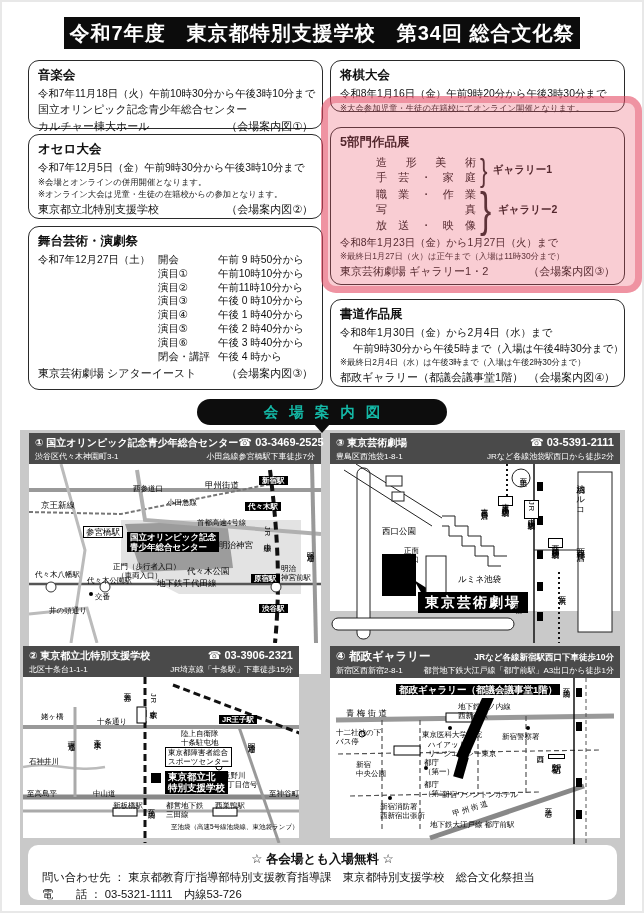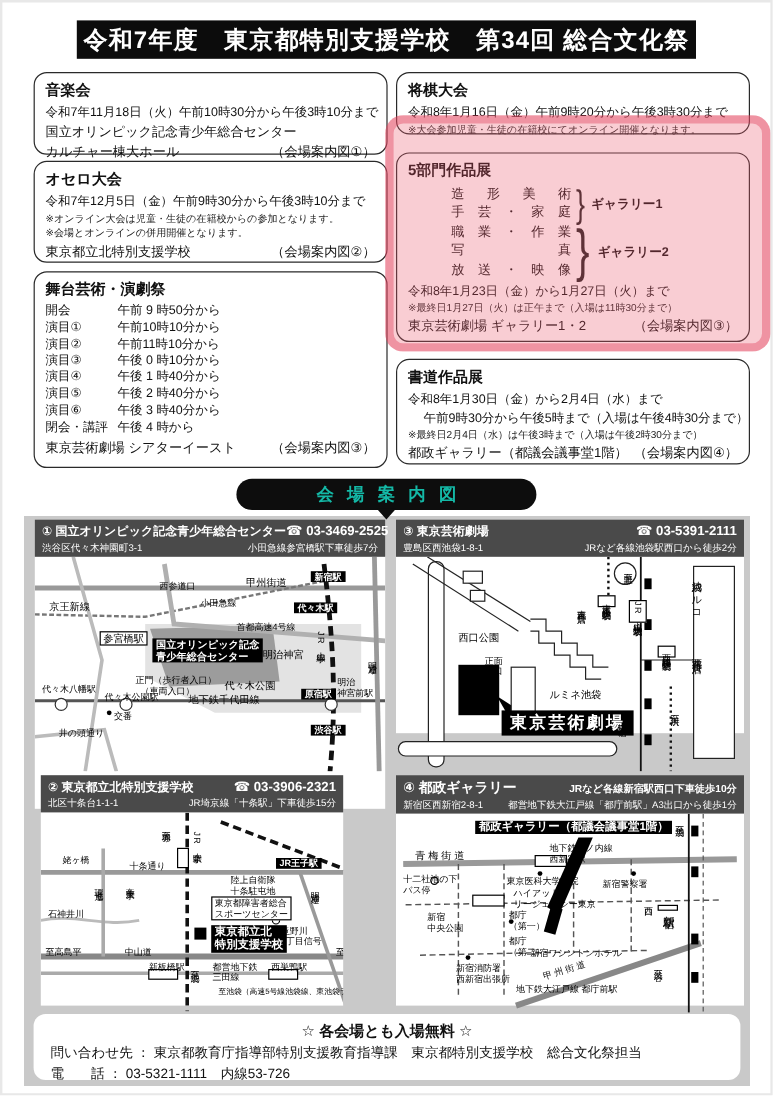--- a/index.html
+++ b/index.html
@@ -37,21 +37,21 @@
   
   .mapshead{position:absolute;top:399px;left:197px;width:250px;height:26px;background:#0d0d0d;
             border-radius:13px;color:#14b8a6;display:flex;align-items:center;justify-content:center;
             font-size:14.5px;font-weight:bold;letter-spacing:11px;text-indent:11px;z-index:3;}
   .mapshead:after{content:"";position:absolute;top:25px;left:50%;margin-left:-8px;
             border:8px solid transparent;border-top:9px solid #0d0d0d;}
   .panel{position:absolute;left:20px;top:430px;width:605px;height:475px;background:#c9c9c9;}
   .mapcard{position:absolute;background:#fff;}
   #card-1{left:9px;top:3px;width:292px;height:241px;}
   #card-3{left:310px;top:3px;width:290px;height:178px;}
-  #card-2{left:14px;top:216px;width:252px;height:192px;}
+  #card-2{left:3px;top:216px;width:276px;height:192px;}
   #card-4{left:310px;top:216px;width:290px;height:192px;}
   .mh{background:#4a4a4a;color:#fff;padding:3px 6px 2px 6px;}
   .mh1{display:flex;justify-content:space-between;align-items:baseline;font-weight:bold;white-space:nowrap;}
   .mhname{font-size:10px;}
   .mhphone{font-size:11px;}
   .mh2{display:flex;justify-content:space-between;font-size:8px;margin-top:1px;white-space:nowrap;}
   .mh1 .acc1{font-size:8.5px;font-weight:bold;}
   #card-4 .mhname{font-size:11.5px;}
   .mapbody{position:relative;overflow:hidden;}
   #card-1 .mapbody,#card-3 .mapbody{height:179px;}
@@ -86,31 +86,32 @@
     <div class="ebv">国立オリンピック記念青少年総合センター</div>
     <div class="vrow">
       <span>カルチャー棟大ホール</span>
       <span>（会場案内図①）</span>
     </div>
   </div>
 
   <div class="ebox" style="left:28px;top:134px;width:295px;height:85px;">
     <div class="ebt">オセロ大会</div>
     <div class="ebd">令和7年12月5日（金）午前9時30分から午後3時10分まで</div>
+    <div class="nt">※会場とオンラインの併用開催となります。</div>
     <div class="nt">※オンライン大会は児童・生徒の在籍校からの参加となります。</div>
-    <div class="nt">※会場とオンラインの併用開催となります。</div>
     <div class="vrow">
       <span>東京都立北特別支援学校</span>
       <span>（会場案内図②）</span>
     </div>
   </div>
 
   <div class="ebox" style="left:28px;top:226px;width:295px;height:164px;">
     <div class="ebt">舞台芸術・演劇祭</div>
     <div class="stage-flex">
+      <div class="stage-date">令和7年12月27日（土）</div>
       <div class="stage-rows" id="stage-schedule">
           <div class="srow">
             <span class="sl">開会</span>
             <span class="st">午前 9 時50分から</span>
           </div>
           <div class="srow">
             <span class="sl">演目①</span>
             <span class="st">午前10時10分から</span>
           </div>
           <div class="srow">

